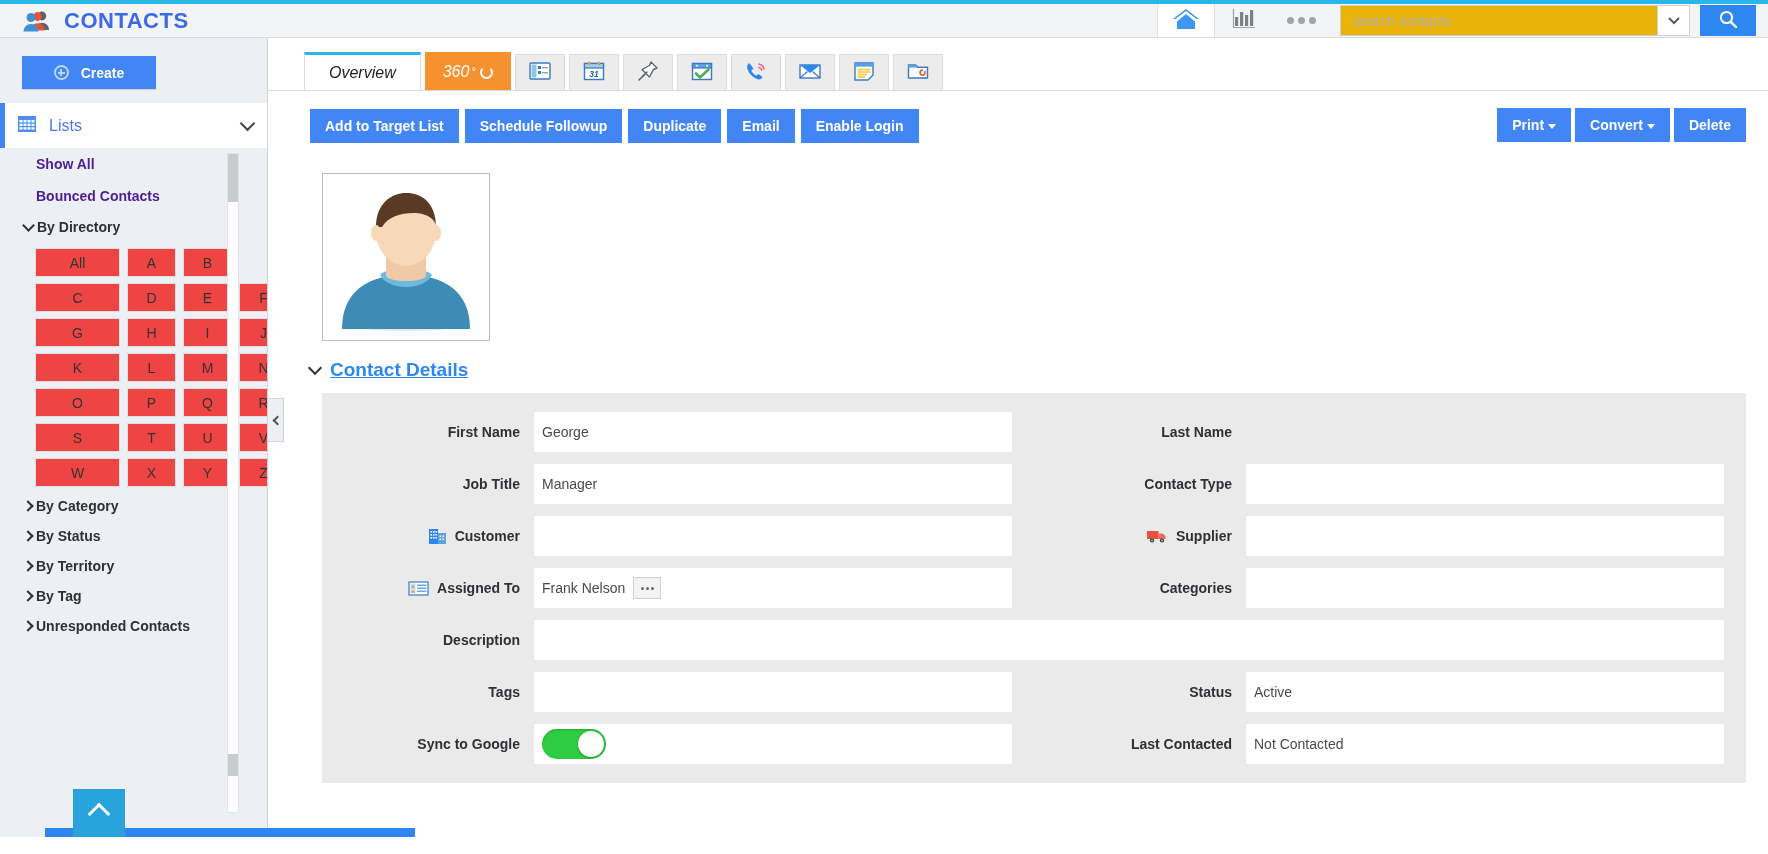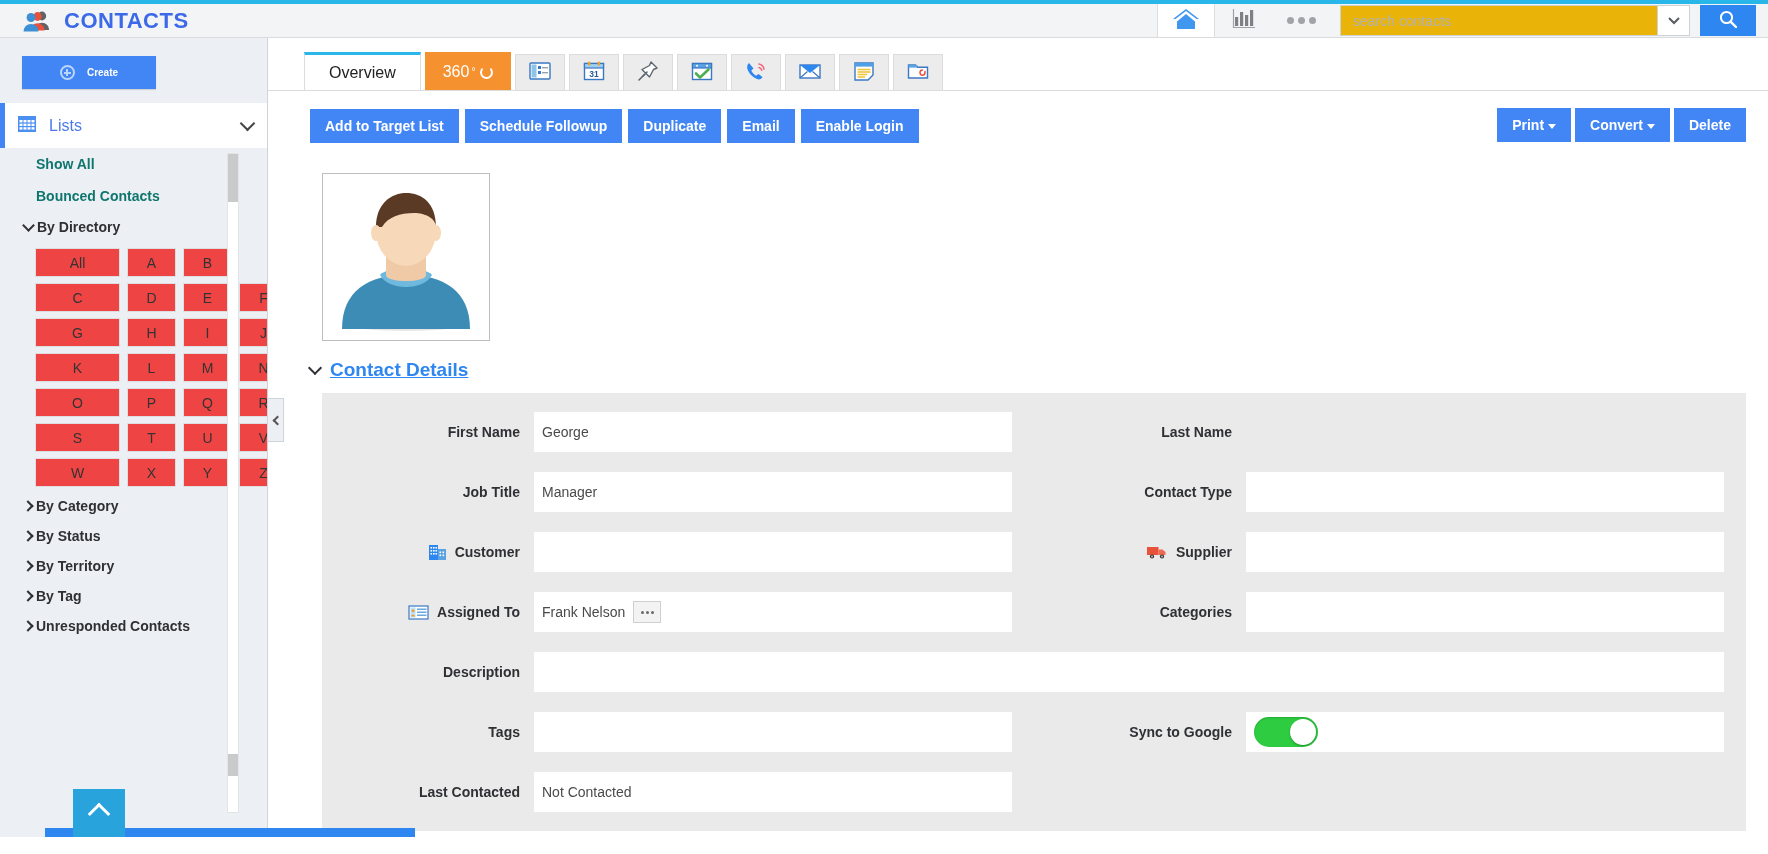--- a/index.html
+++ b/index.html
@@ -127,21 +127,21 @@
     position: relative;
     overflow: hidden;
     flex: 0 0 268px;
   }
   .create-btn {
     margin: 18px 22px 0 22px;
     height: 33px;
     background: #4285f4;
     color: #fff;
     font-weight: bold;
-    font-size: 10px;
+    font-size: 14px;
     display: flex;
     align-items: center;
     justify-content: center;
     gap: 12px;
     cursor: pointer;
     border: none;
     width: 134px;
     box-shadow: 0 1px 1px rgba(0,0,0,.12);
   }
   .plus-circle {
@@ -179,21 +179,21 @@
     border-right: 2.5px solid #444;
     border-bottom: 2.5px solid #444;
     transform: rotate(45deg);
     margin-top: -4px;
   }
 
   .side-item {
     padding: 8px 0 8px 36px;
     font-size: 14px;
     font-weight: bold;
-    color: #0f766e;
+    color: #4c1d95;
     cursor: pointer;
   }
   .side-group {
     padding: 7px 0 7px 24px;
     font-size: 14px;
     font-weight: bold;
     color: #2e3033;
     cursor: pointer;
     display: flex;
     align-items: center;
@@ -326,20 +326,21 @@
     height: 36px;
     min-width: 50px;
     background: #ececec;
     border: 1px solid #dcdcdc;
     border-bottom: none;
     display: flex;
     align-items: center;
     justify-content: center;
     cursor: pointer;
     padding: 0 10px;
+    font-style: italic;
   }
   .tab.active-overview {
     background: #fff;
     border-top: 3px solid #29b6e8;
     border-left: 1px solid #dcdcdc;
     border-right: 1px solid #dcdcdc;
     font-size: 16px;
     color: #222;
     padding: 0 24px;
     height: 38px;
@@ -446,21 +447,21 @@
     margin-top: -5px;
   }
 
   
   .form-panel {
     margin: 12px 22px 0 18px;
     background: #eaeaea;
     display: grid;
     grid-template-columns: 1fr 1fr;
     padding: 13px 0 13px 0;
-    row-gap: 8px;
+    row-gap: 0;
   }
   .field {
     display: flex;
     align-items: center;
     padding: 6px 0;
   }
   .field .lbl {
     flex: 0 0 auto;
     width: 212px;
     text-align: right;
@@ -943,20 +944,24 @@
 
       <div class="field full">
         <div class="lbl">Description</div>
         <div class="val"></div>
       </div>
 
       <div class="field">
         <div class="lbl">Tags</div>
         <div class="val"></div>
       </div>
+      <div class="field">
+        <div class="lbl">Status</div>
+        <div class="val">Active</div>
+      </div>
 
       <div class="field">
         <div class="lbl">Sync to Google</div>
         <div class="val">
           <span class="toggle">
             <span class="knob"></span>
           </span>
         </div>
       </div>
       <div class="field">

